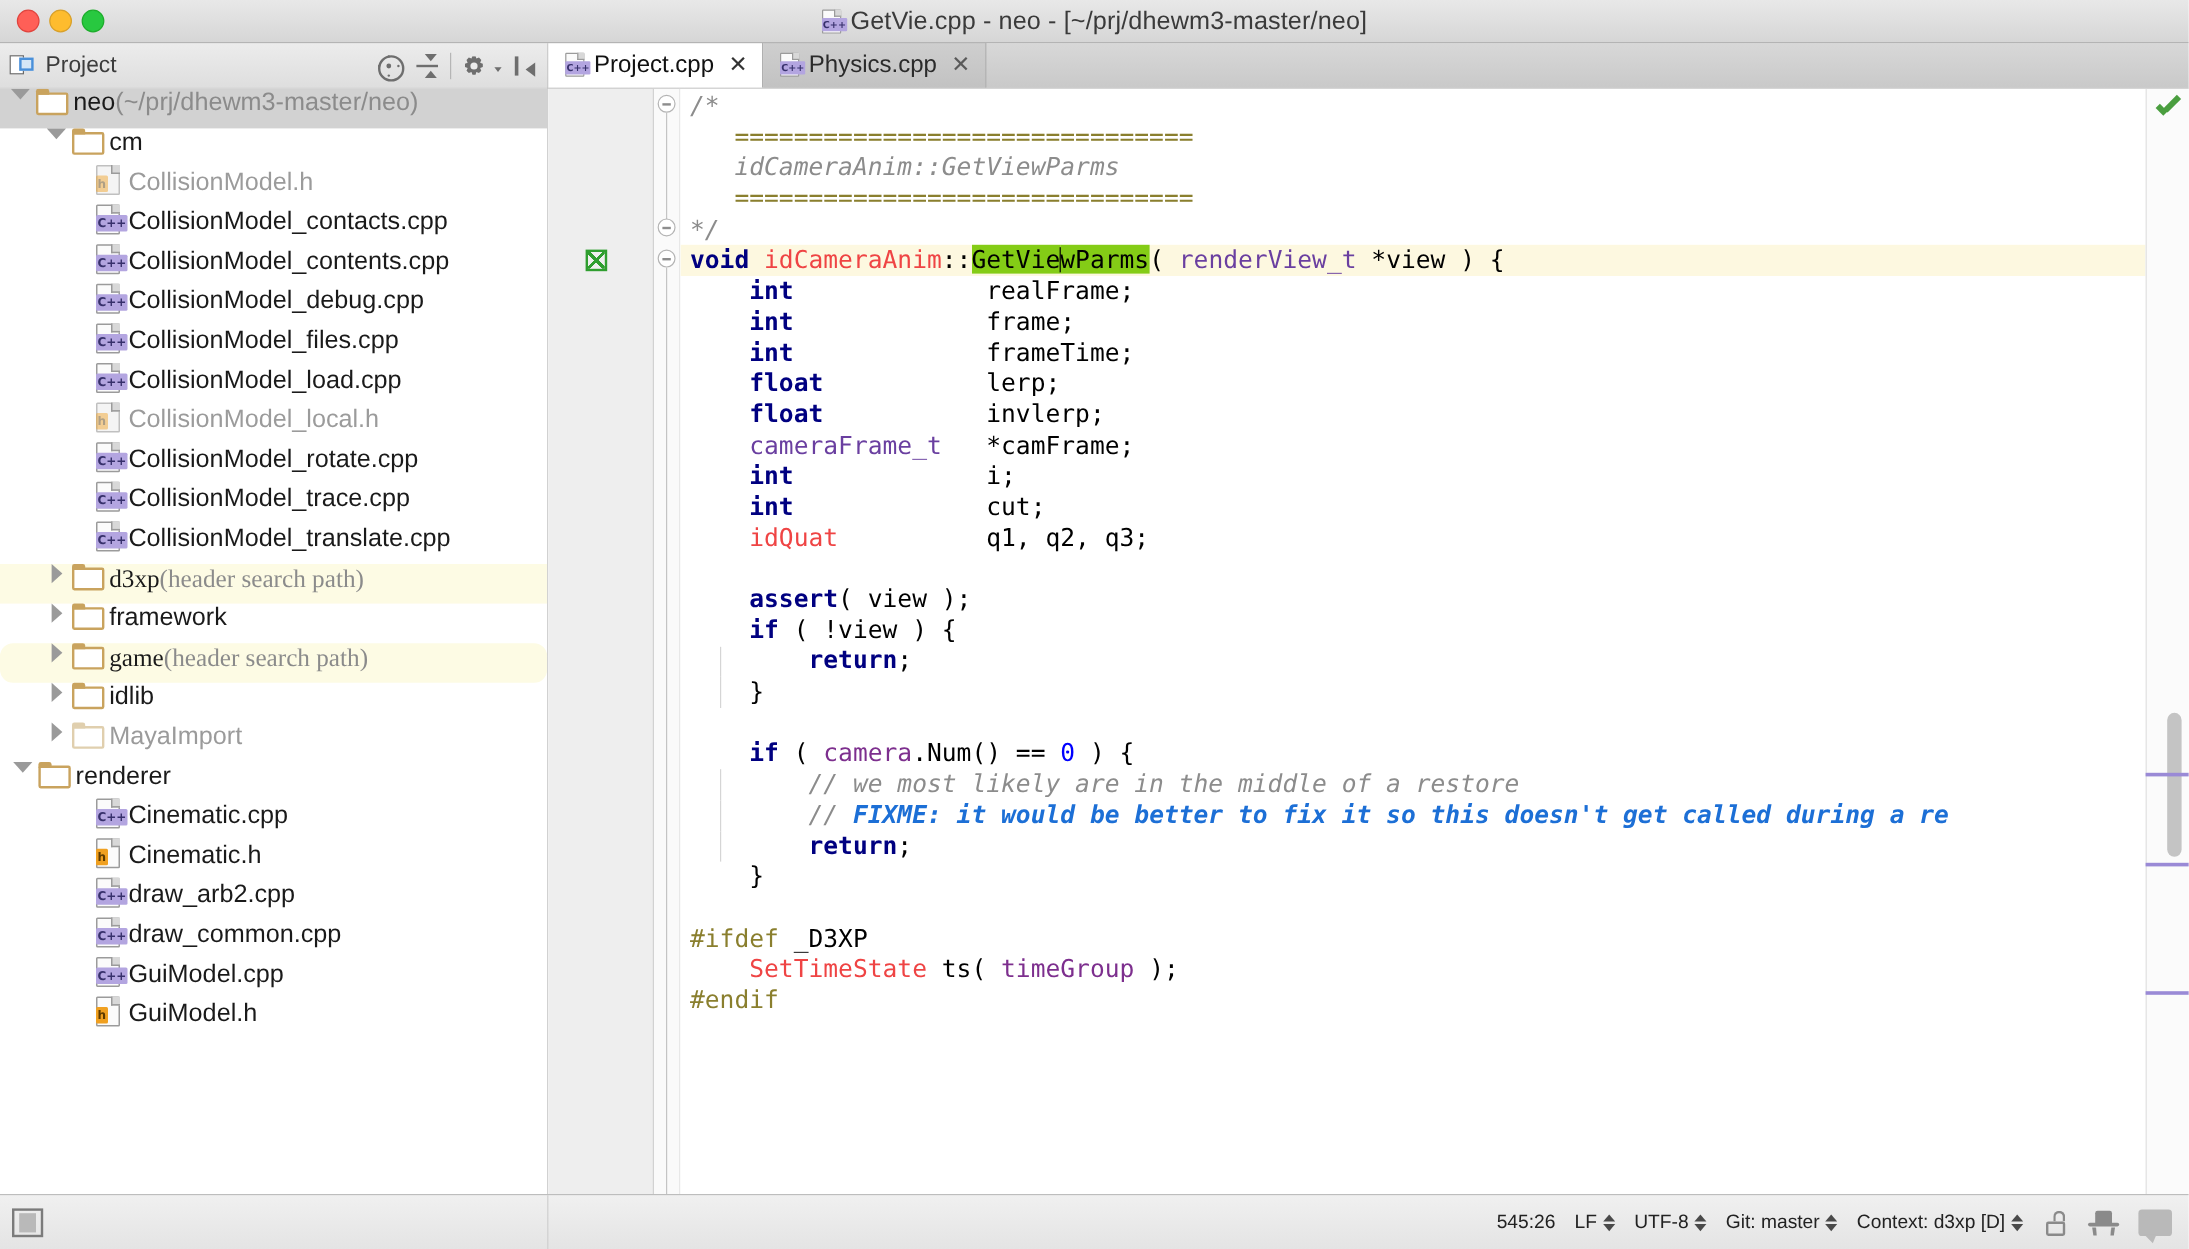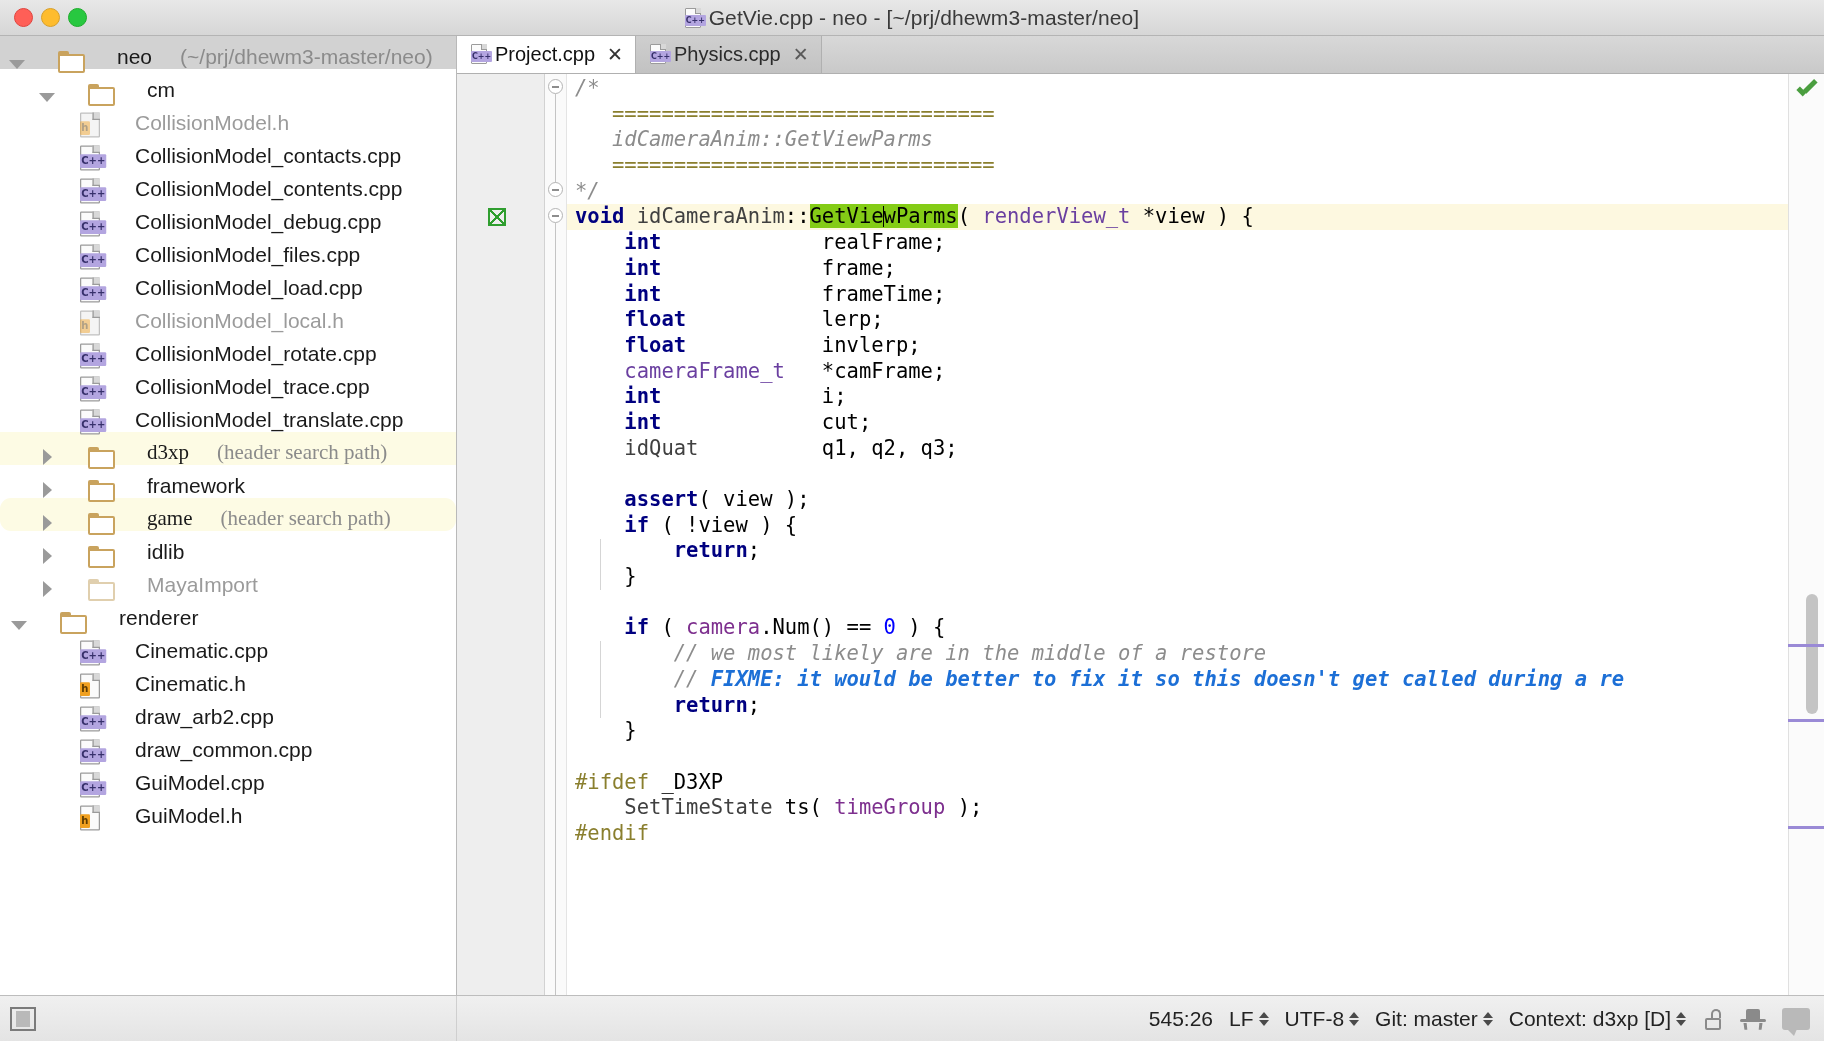--- a/index.html
+++ b/index.html
@@ -152,24 +152,23 @@
     content: ""; position: absolute; right: 4px; top: 10px;
     border-top: 6px solid transparent; border-bottom: 6px solid transparent;
     border-right: 8px solid #6e6e6e;
   }
 
   .tree {
     flex: 1 1 auto; overflow: hidden; background: #fff;
     padding-top: 0px;
   }
   .row {
-    display: flex; align-items: flex-end; height: 33px;
+    display: flex; align-items: flex-start; height: 33px;
     font-size: 21px; color: #1a1a1a; white-space: nowrap;
     padding-left: 6px;
-    gap: 28px;
   }
   .row.root { background: #d2d2d2; font-size: 21px; }
   .row.hl { background: #fdfbe4; font-family: Liberation Serif, serif; }
   .row .twisty {
     width: 26px; flex: none; display: flex; align-items: center; justify-content: center;
   }
   .tw-down {
     width: 0; height: 0; border-left: 8px solid transparent;
     border-right: 8px solid transparent; border-top: 9px solid #9a9a9a;
   }
@@ -258,21 +257,21 @@
   .code {
     flex: 1 1 auto; position: relative; overflow: hidden;
     font-family: "DejaVu Sans Mono", monospace;
     font-size: 20.5px; line-height: 25.7px;
     padding-top: 2px; background: #fff;
     white-space: pre;
   }
   .cl { height: 25.7px; padding-left: 8px; position: relative; }
   .cl.current { background: #fdf8e0; }
   .kw   { color: #000080; font-weight: bold; }
-  .cls  { color: #404040; }
+  .cls  { color: #ef4444; }
   .typ2 { color: #6a3fa0; }
   .num  { color: #0000ff; }
   .cmt  { color: #8c8c8c; font-style: italic; }
   .cmt-eq { color: #8a7f2e; font-style: italic; }
   .fixme{ color: #1c6fd6; font-style: italic; font-weight: bold; }
   .pp   { color: #8a7f2e; }
   .ident{ color: #000; }
   .mem  { color: #7d2f8e; }
   .sel  { background: #84cc16; }
   .caret {
@@ -304,21 +303,21 @@
     background: #c4c4c4;
   }
   .marker-line { position: absolute; right: 0; width: 36px; height: 3px; background: #9a8ad6; }
 
   
   .statusbar {
     height: 46px; flex: none;
     background: linear-gradient(to bottom, #f0f0f0, #e4e4e4);
     border-top: 1px solid #bdbdbd;
     display: flex; align-items: center;
-    font-size: 21px; color: #222;
+    font-size: 16px; color: #222;
   }
   .sb-left { width: 457px; flex: none; display: flex; align-items: center; padding-left: 10px;
              border-right: 1px solid #cfcfcf; height: 100%; }
   .sb-layout-icon { width: 26px; height: 24px; position: relative; }
   .sb-layout-icon::before {
     content: ""; position: absolute; inset: 0; border: 2px solid #7b7b7b;
   }
   .sb-layout-icon::after {
     content: ""; position: absolute; left: 6px; top: 4px; right: 6px; bottom: 4px;
     background: #b9b9b9;
@@ -383,20 +382,35 @@
           <span class="fold"></span>
           <span class="badge">C++</span>
       </span>
       <span class="title-text">GetVie.cpp - neo - [~/prj/dhewm3-master/neo]</span>
     </div>
   </div>
 
   <div class="main">
 
     <div class="project">
+      <div class="project-header">
+        <span class="proj-panel-icon">
+          <span class="pg"></span>
+            <span class="sq"></span>
+        </span>
+        <span class="ph-title">Project</span>
+        <span class="tb-icon icon-target"></span>
+        <span class="tb-icon icon-collapse">
+            <i class="up"></i>
+          </span>
+        <span class="divider-v"></span>
+        <span class="tb-icon icon-gear"></span>
+        <span class="caret-sm"></span>
+        <span class="tb-icon icon-hide"></span>
+      </div>
       <div class="tree" id="tree">
           <div class="row root" style="padding-left: 4px;">
             <span class="twisty">
               <span class="tw-down"></span>
             </span>
             <span class="folder"></span>
             <span class="fname">neo</span>
             <span class="suffix"> (~/prj/dhewm3-master/neo)</span>
           </div>
           <div class="row" style="padding-left: 34px;">

